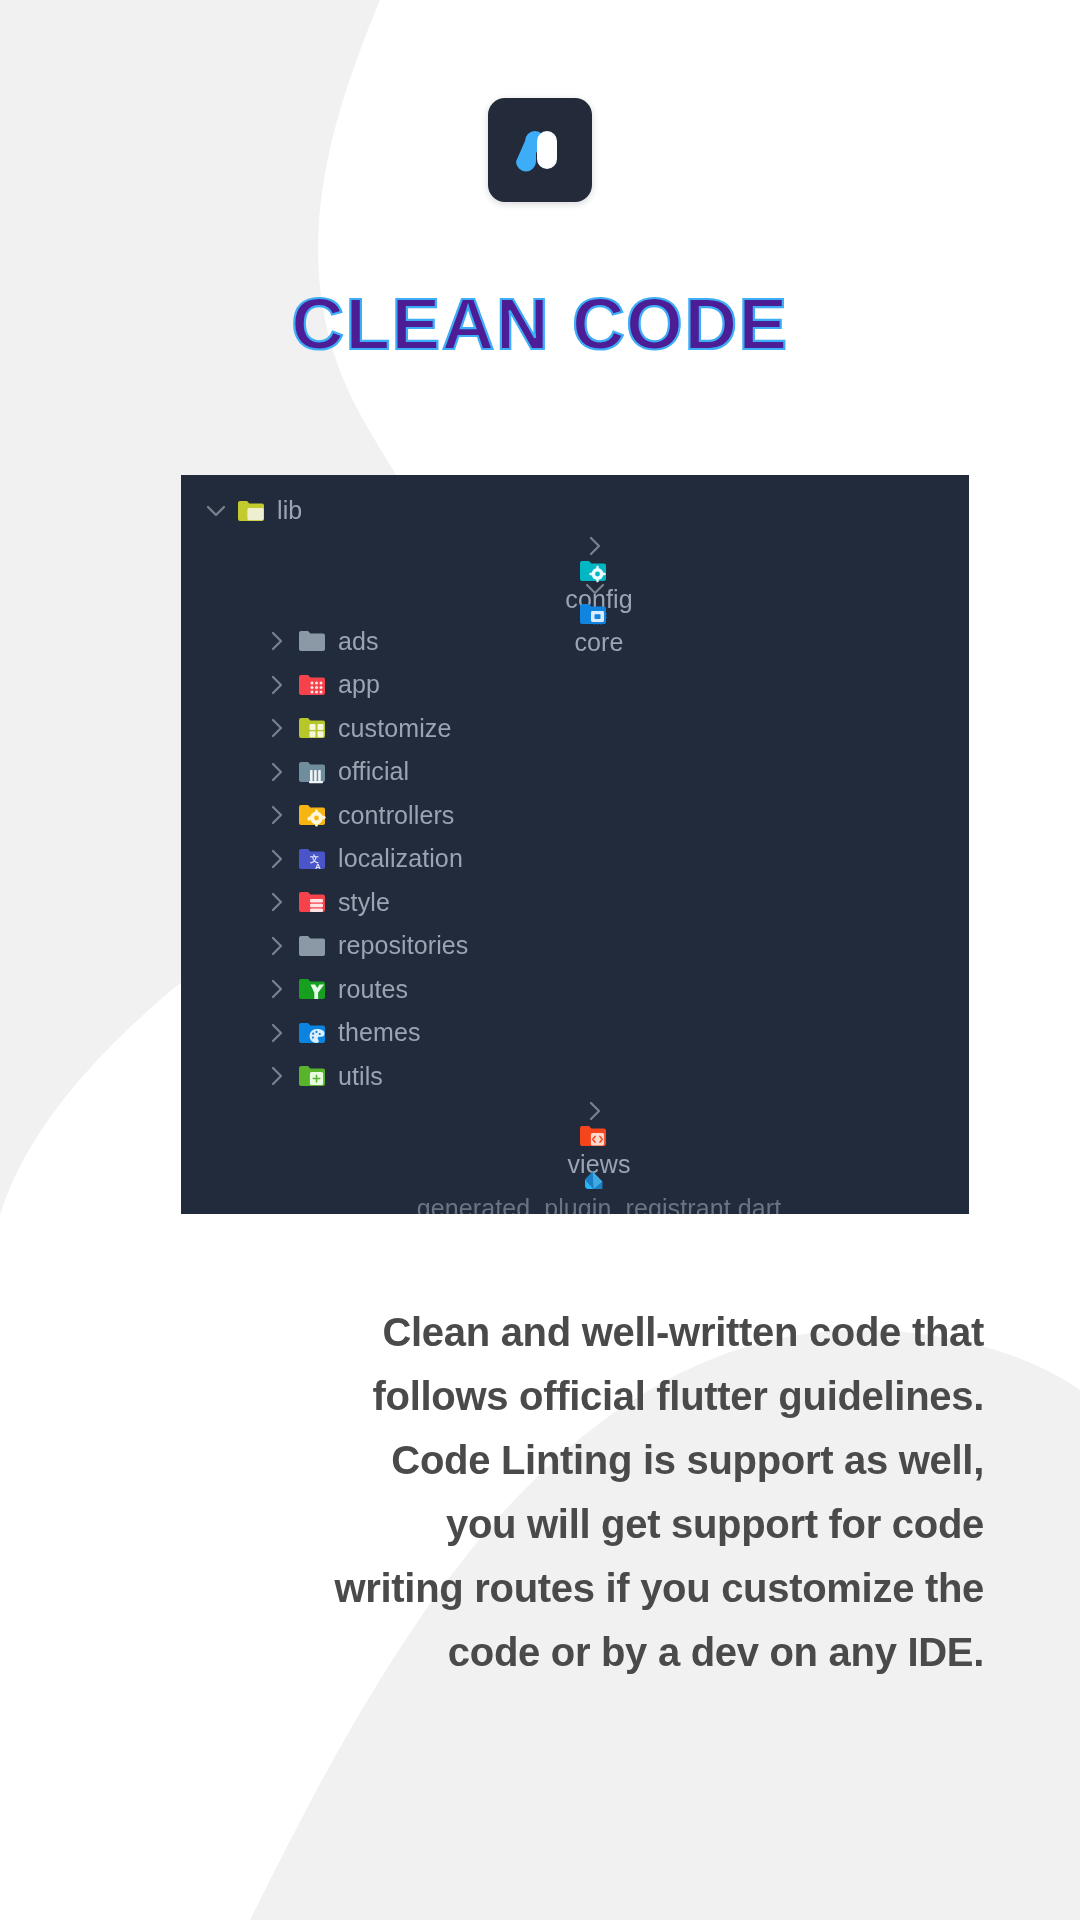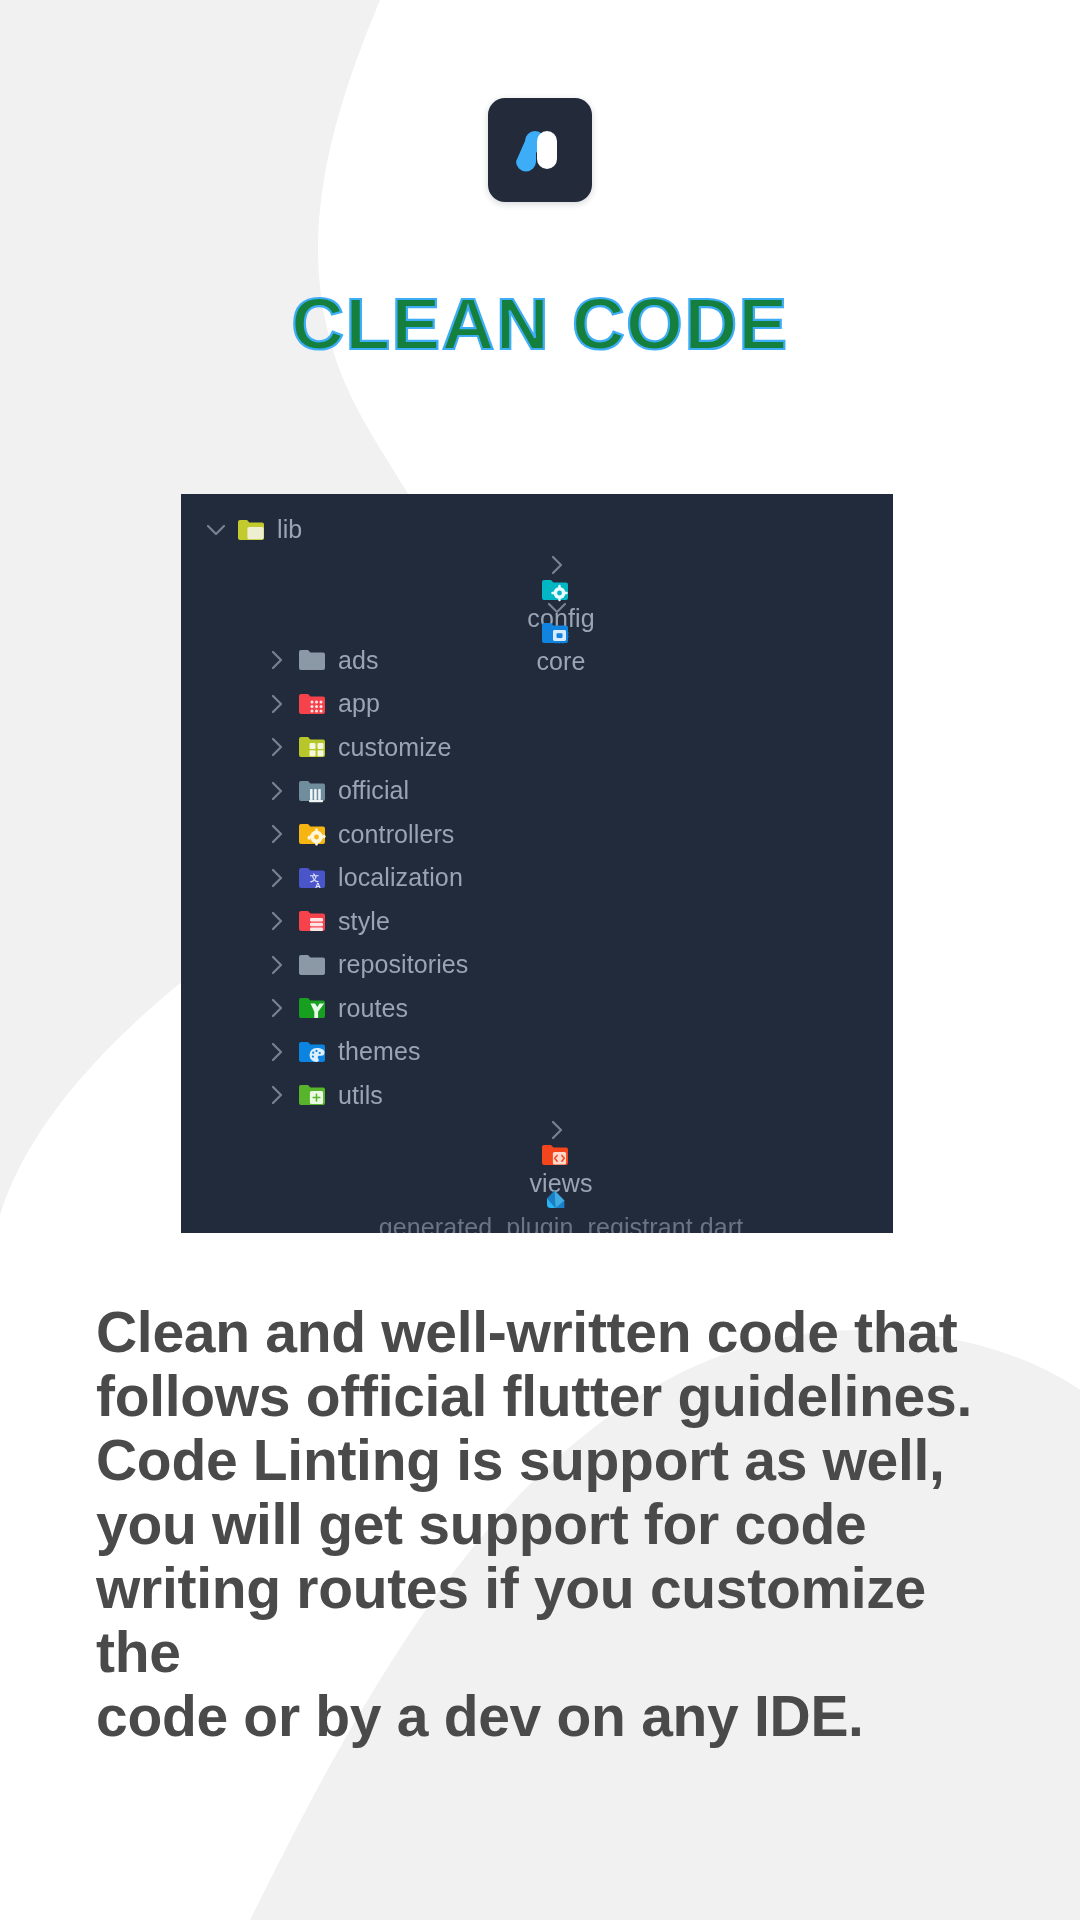--- a/index.html
+++ b/index.html
@@ -32,31 +32,31 @@
     box-shadow:0 2px 7px rgba(20,28,44,.18);
   }
 
   
   .title {
     position:absolute; left:0; right:0; top:287px;
     text-align:center; z-index:3;
     font-size:73px;
     font-weight:700;
     letter-spacing:1.5px;
-    color:#15803d;
+    color:#4c1d95;
     font-family:"Liberation Sans", sans-serif;
     line-height:1;
     -webkit-text-stroke:2.2px #3dadf7;
   }
 
   
   .tree-panel {
     position:absolute;
-    left:181px; top:494px;
-    width:712px; height:739px;
+    left:181px; top:475px;
+    width:788px; height:739px;
     background:#222b3c;
     z-index:3;
     padding:14px 0 0 0;
     overflow:hidden;
   }
   .row {
     display:flex; align-items:center;
     height:43.5px;
     font-size:25px;
     color:#9aa4b2;
@@ -84,22 +84,22 @@
   .d0 { padding-left:22px; }
   .d1 { padding-left:48px;flex-direction:column; }
   .d2 { padding-left:38px;margin-left:45px; }
 
   
   .para {
     position:absolute;
     left:96px; width:888px;
     top:1300px;
     z-index:3;
-    text-align:left;
-    font-size:57px;
+    text-align:right;
+    font-size:40px;
     font-weight:700;
     line-height:64px;
     color:#4a4a4a;
     letter-spacing:-.3px;
   }
   .para span { display:block; }
 </style>
 </head>
 <body>
 

